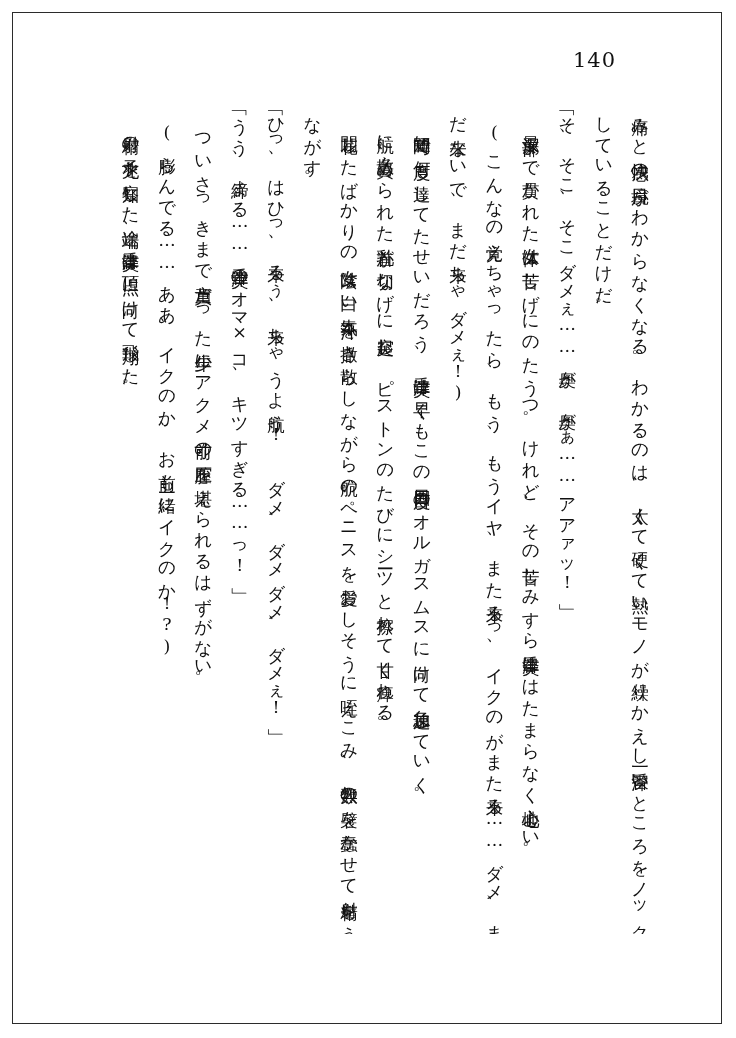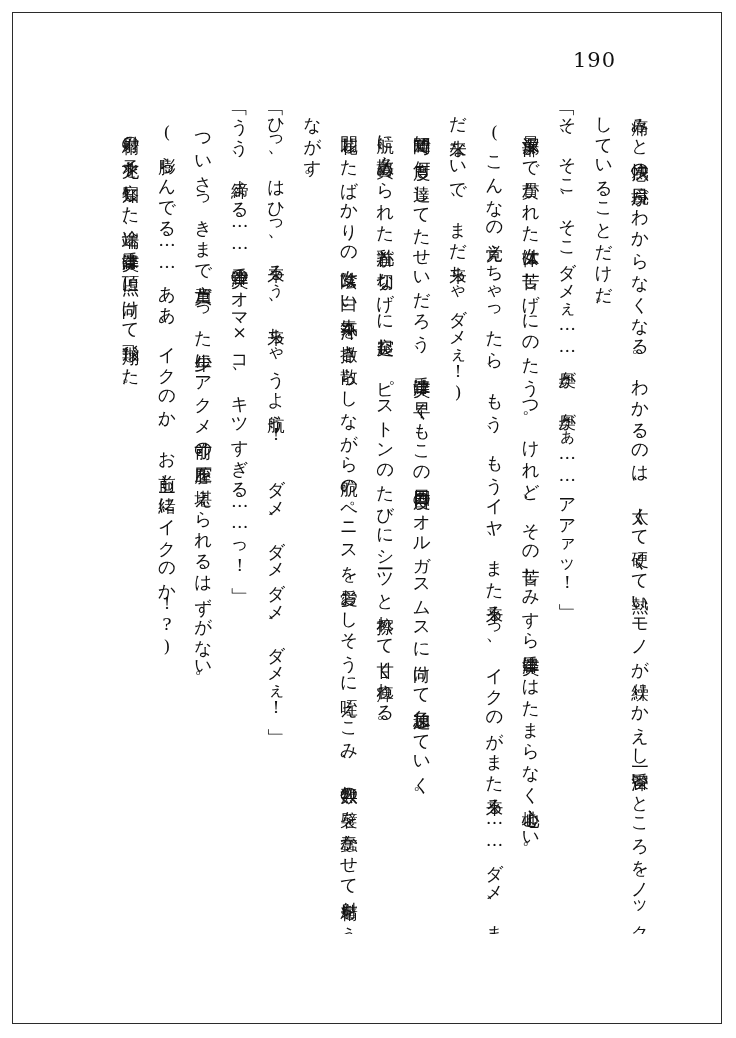--- a/index.html
+++ b/index.html
@@ -80,21 +80,21 @@
     -webkit-font-smoothing: none;
   }
 </style>
 </head>
 <body>
 
 <div id="page">
 
   <div id="page-frame"></div>
 
-  <div id="page-number">190</div>
+  <div id="page-number">140</div>
 
   <div id="text-block">
     <p>痛みと快感の境目がわからなくなる。わかるのは、太くて硬くて熱いモノが繰りかえし一番深いところをノックしていることだけだ。</p>
     <p>「そ、そこ、そこダメぇ……奥が、奥がぁ……アアァッ!」</p>
     <p class="indent">最深部まで貫かれた女体は苦しげにのたうつ。けれど、その苦しみすら香津美にはたまらなく心地よい。</p>
     <p class="indent">(こんなの覚えちゃったら、もう、もうイヤ、また来るっ、イクのがまた来る……ダメ、まだ来ないで、まだ来ちゃダメぇ!)</p>
     <p class="indent">短時間で何度も達してたせいだろう、香津美は早くもこの日四度目のオルガスムスに向けて急加速していく。</p>
     <p class="indent">航に散々責められた乳首が切なげに突起し、ピストンのたびにシーツと擦れて甘く痺れる。</p>
     <p class="indent">開花したばかりの女陰は白い本気汁を撒き散らしながら航のペニスを愛おしそうに咥えこみ、無数の襞を蠢かせて射精をうながす。</p>
     <p>「ひっ、はひっ、来るぅ、来ちゃうよ航う! ダメ、ダメダメ、ダメぇ!」</p>

